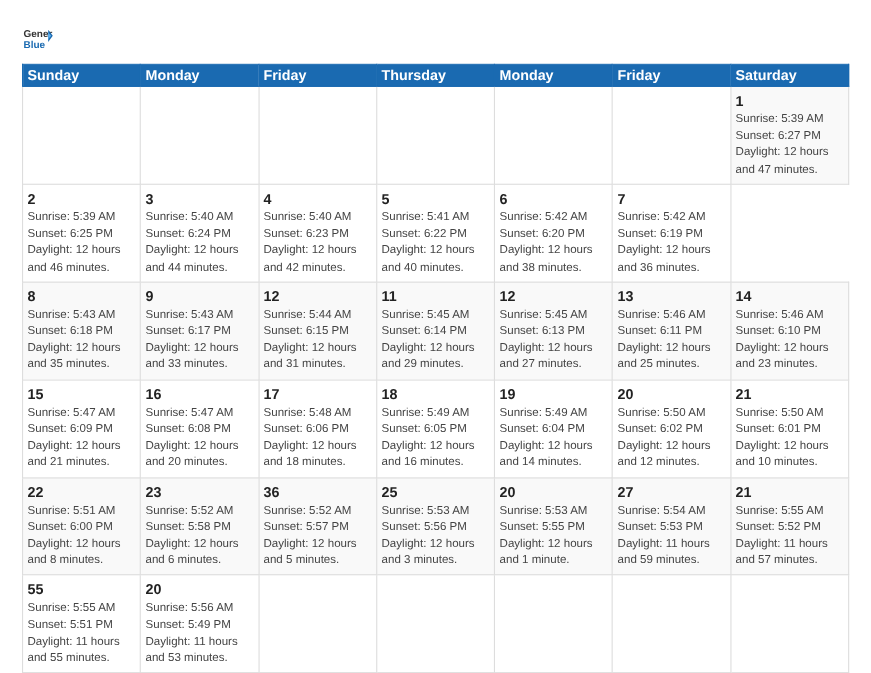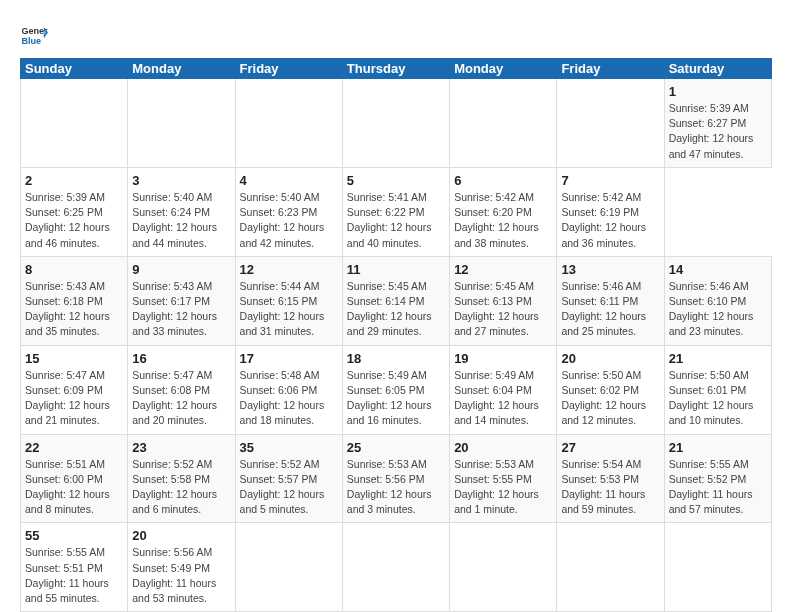--- a/index.html
+++ b/index.html
@@ -210,21 +210,21 @@
       <tr>
         <td>
           <span class="day-num">22</span>
           <div class="day-info">Sunrise: 5:51 AM<br>Sunset: 6:00 PM<br>Daylight: 12 hours and 8 minutes.</div>
         </td>
         <td>
           <span class="day-num">23</span>
           <div class="day-info">Sunrise: 5:52 AM<br>Sunset: 5:58 PM<br>Daylight: 12 hours and 6 minutes.</div>
         </td>
         <td>
-          <span class="day-num">35</span>
+          <span class="day-num">36</span>
           <div class="day-info">Sunrise: 5:52 AM<br>Sunset: 5:57 PM<br>Daylight: 12 hours and 5 minutes.</div>
         </td>
         <td>
           <span class="day-num">25</span>
           <div class="day-info">Sunrise: 5:53 AM<br>Sunset: 5:56 PM<br>Daylight: 12 hours and 3 minutes.</div>
         </td>
         <td>
           <span class="day-num">20</span>
           <div class="day-info">Sunrise: 5:53 AM<br>Sunset: 5:55 PM<br>Daylight: 12 hours and 1 minute.</div>
         </td>

